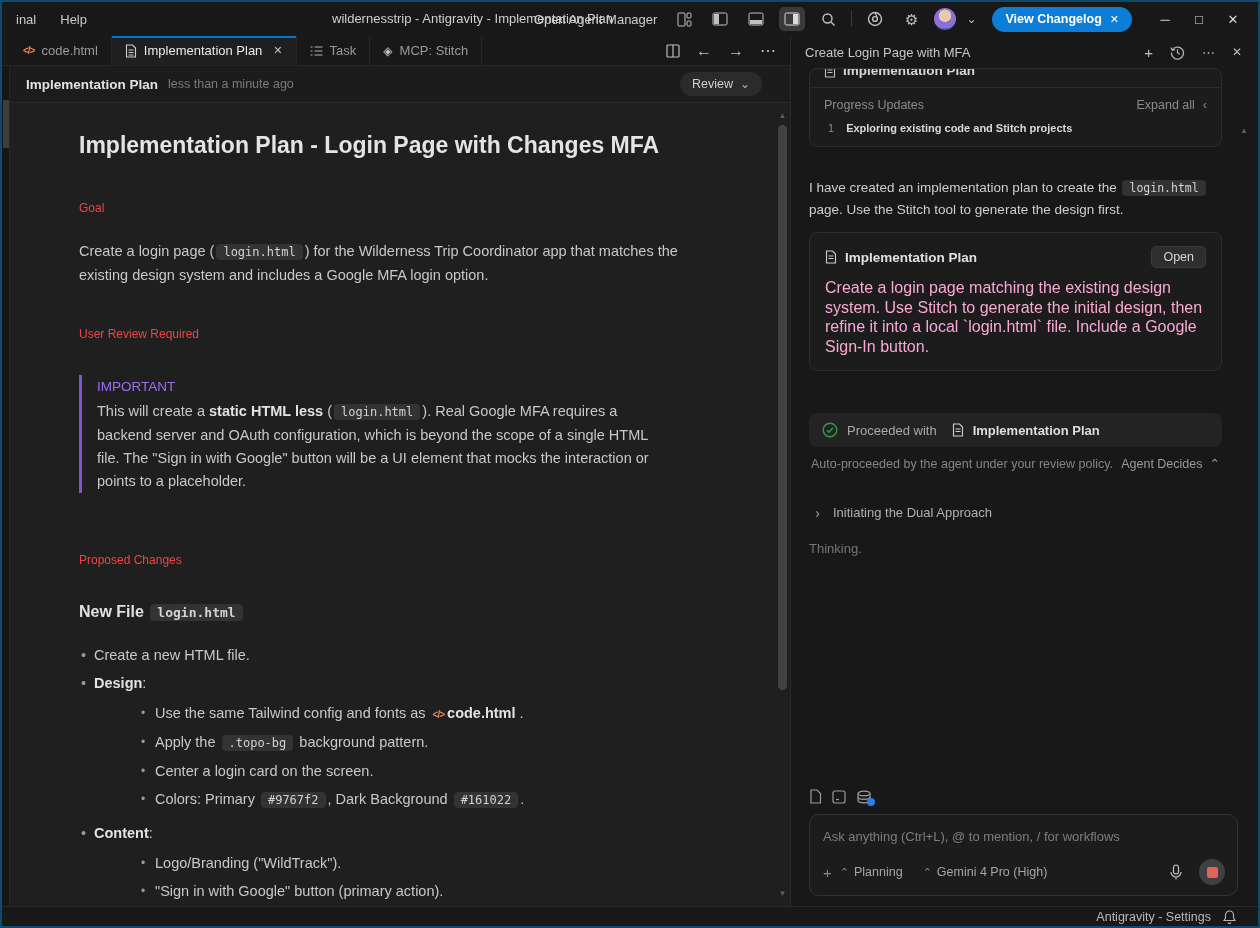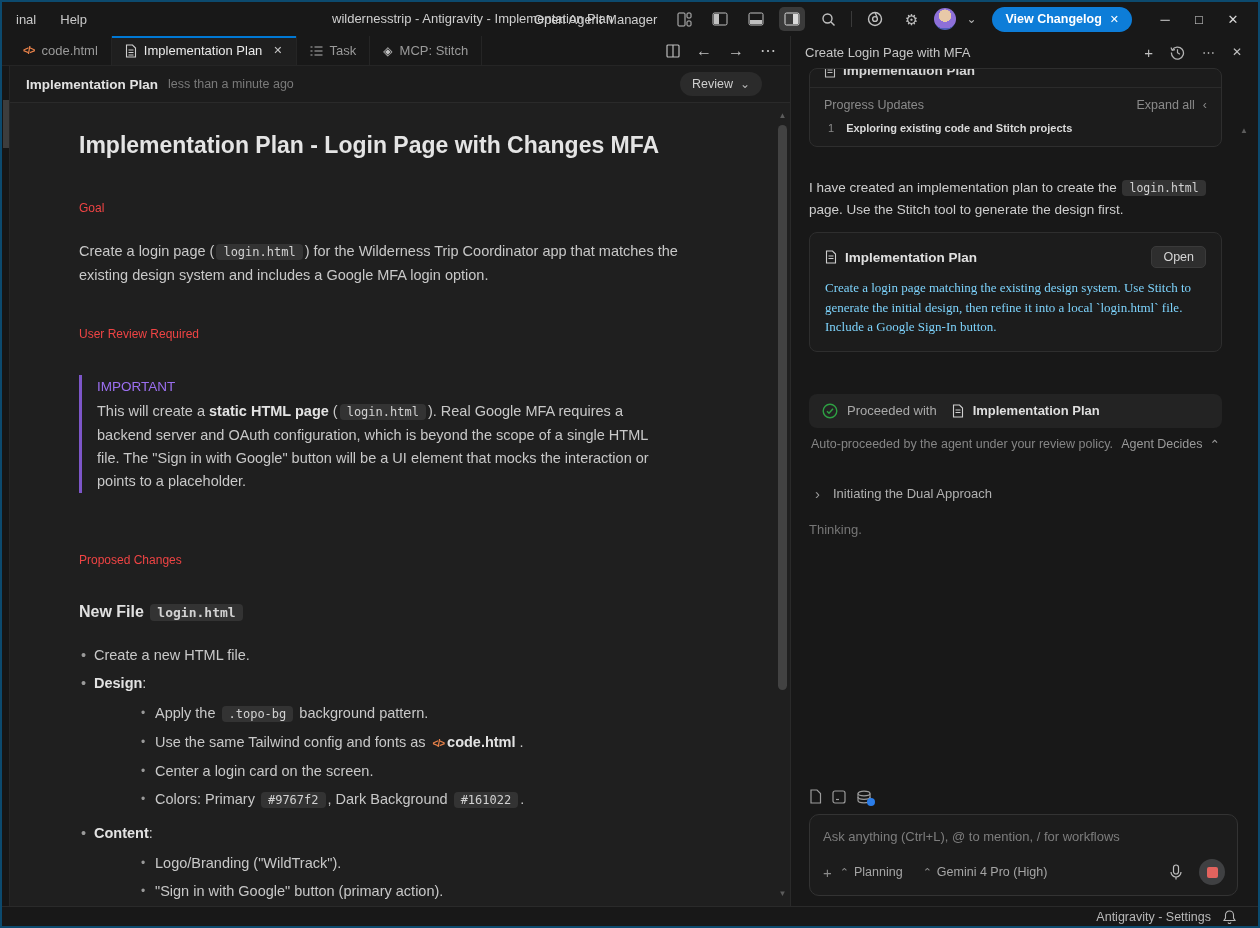--- a/index.html
+++ b/index.html
@@ -96,21 +96,21 @@
   .prog-row .expand { margin-left:auto; display:flex; gap:8px; align-items:center; }
   .step-row { display:flex; gap:12px; padding:8px 14px 12px 18px; align-items:baseline; }
   .step-row .n { color:#8a8a8a; font-size:11px; }
   .step-row .t { color:#dadada; font-size:11px; font-weight:700; }
   .msg { margin-top:30px; font-size:13.5px; color:#cecece; line-height:21px; width:404px; }
   .plan-card { margin-top:12px; padding:13px 15px 14px; }
   .plan-title-row { display:flex; align-items:center; gap:8px; }
   .plan-title-row .t { font-size:13.5px; font-weight:700; color:#e0e0e0; }
   .open-btn { margin-left:auto; background:#2e2e2e; border:1px solid #3a3a3a; border-radius:5px;
     font-size:12.5px; color:#d5d5d5; padding:3px 11px; }
-  .plan-desc { margin-top:10px; font-size:13px; color:#7dd3fc; line-height:19.5px;font-family:Liberation Serif, serif; }
+  .plan-desc { margin-top:10px; font-size:16px; color:#f9a8d4; line-height:19.5px; }
   .proceeded { margin-top:42px; background:#232323; border-radius:8px; display:flex; align-items:center;
     gap:9px; padding:9px 13px; }
   .proceeded .lbl { color:#a9a9a9; font-size:13px; }
   .proceeded .doc-t { color:#dedede; font-size:13px; font-weight:700; }
   .policy-row { display:flex; align-items:center; margin-top:9px; padding:0 2px; }
   .policy-row .p { font-size:12.5px; color:#858585; }
   .policy-row .ad { margin-left:auto; font-size:12.5px; color:#9a9a9a; display:flex; gap:7px; align-items:center; }
   .collapse-row { margin-top:33px; display:flex; align-items:center; gap:13px; color:#b0b0b0;
     font-size:13px; padding-left:6px; }
   .collapse-row .car { font-size:15px; color:#9a9a9a; }
@@ -271,32 +271,32 @@
       <div class="content">
         <div class="doc">
           <h1>Implementation Plan - Login Page with Changes MFA</h1>
 
           <h2 style="margin-top:40px">Goal</h2>
           <p style="margin-top:20px"><span>Create a login page (</span><span class="code">login.html</span><span>) for the Wilderness Trip Coordinator app that matches the existing design system and includes a Google MFA login option.</span></p>
 
           <h2 style="margin-top:36px">User Review Required</h2>
           <div class="quote">
             <span class="imp">IMPORTANT</span>
-            <span>This will create a </span><span class="b">static HTML page</span><span> (</span><span class="code">login.html</span><span>). Real Google MFA requires a backend server and OAuth configuration, which is beyond the scope of a single HTML file. The "Sign in with Google" button will be a UI element that mocks the interaction or points to a placeholder.</span>
+            <span>This will create a </span><span class="b">static HTML less</span><span> (</span><span class="code">login.html</span><span>). Real Google MFA requires a backend server and OAuth configuration, which is beyond the scope of a single HTML file. The "Sign in with Google" button will be a UI element that mocks the interaction or points to a placeholder.</span>
           </div>
 
           <h2 style="margin-top:56px">Proposed Changes</h2>
           <h3 style="margin-top:28px"><span>New File</span> <span class="code" style="font-size:13px">login.html</span></h3>
 
           <ul class="lvl1" style="margin-top:20px">
             <li><span>Create a new HTML file.</span></li>
             <li><span class="b">Design</span><span>:</span>
               <ul class="sub">
+                <li><span>Use the same Tailwind config and fonts as </span><span class="inline-codetag">&lt;/&gt;</span><span class="b">code.html</span><span> .</span></li>
                 <li><span>Apply the </span><span class="code">.topo-bg</span><span> background pattern.</span></li>
-                <li><span>Use the same Tailwind config and fonts as </span><span class="inline-codetag">&lt;/&gt;</span><span class="b">code.html</span><span> .</span></li>
                 <li><span>Center a login card on the screen.</span></li>
                 <li><span>Colors: Primary </span><span class="code">#9767f2</span><span>, Dark Background </span><span class="code">#161022</span><span>.</span></li>
               </ul>
             </li>
             <li style="margin-top:9px"><span class="b">Content</span><span>:</span>
               <ul class="sub">
                 <li><span>Logo/Branding ("WildTrack").</span></li>
                 <li><span>"Sign in with Google" button (primary action).</span></li>
                 <li><span>"Or continue with email" divider.</span></li>
 

